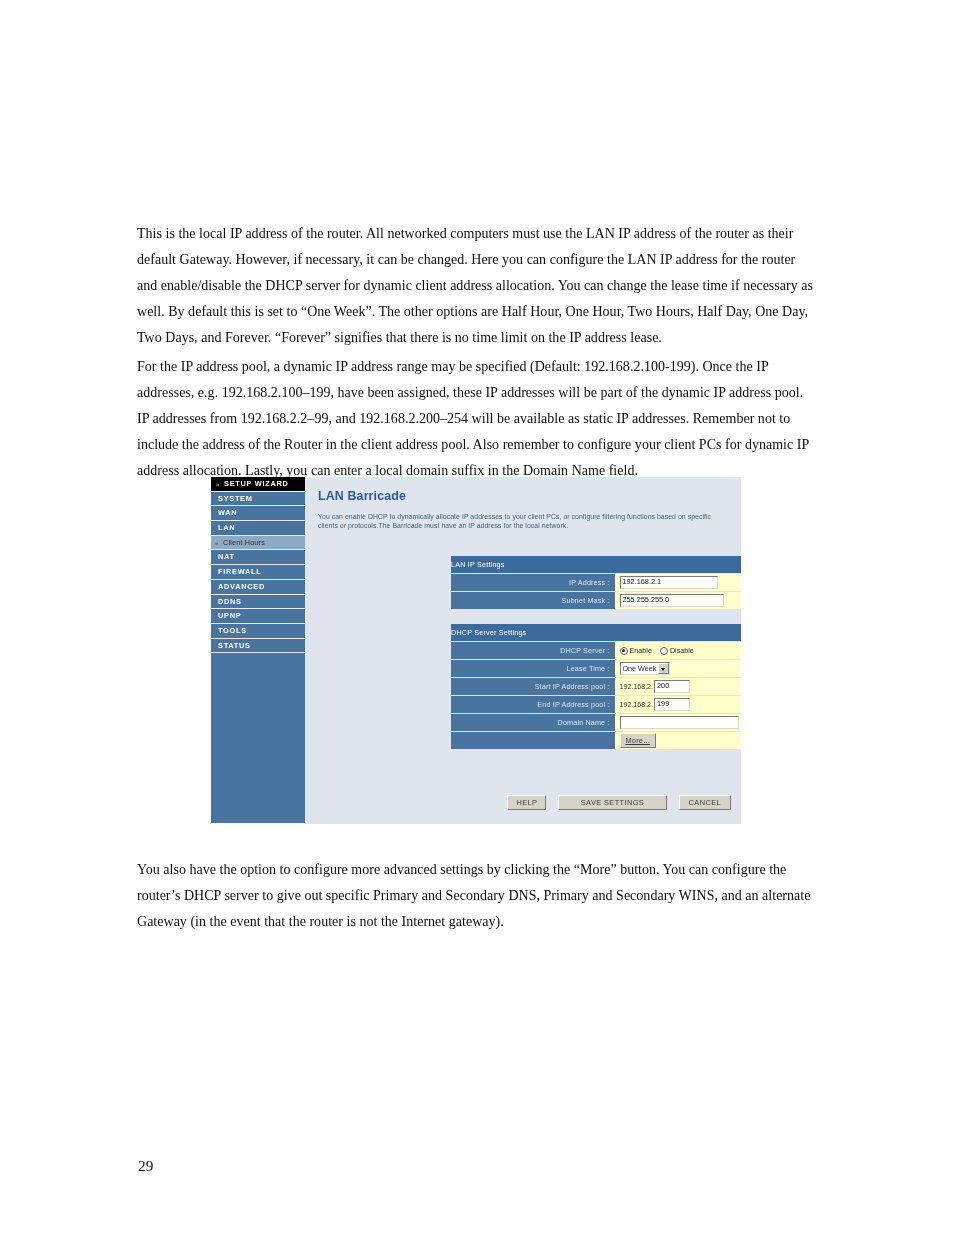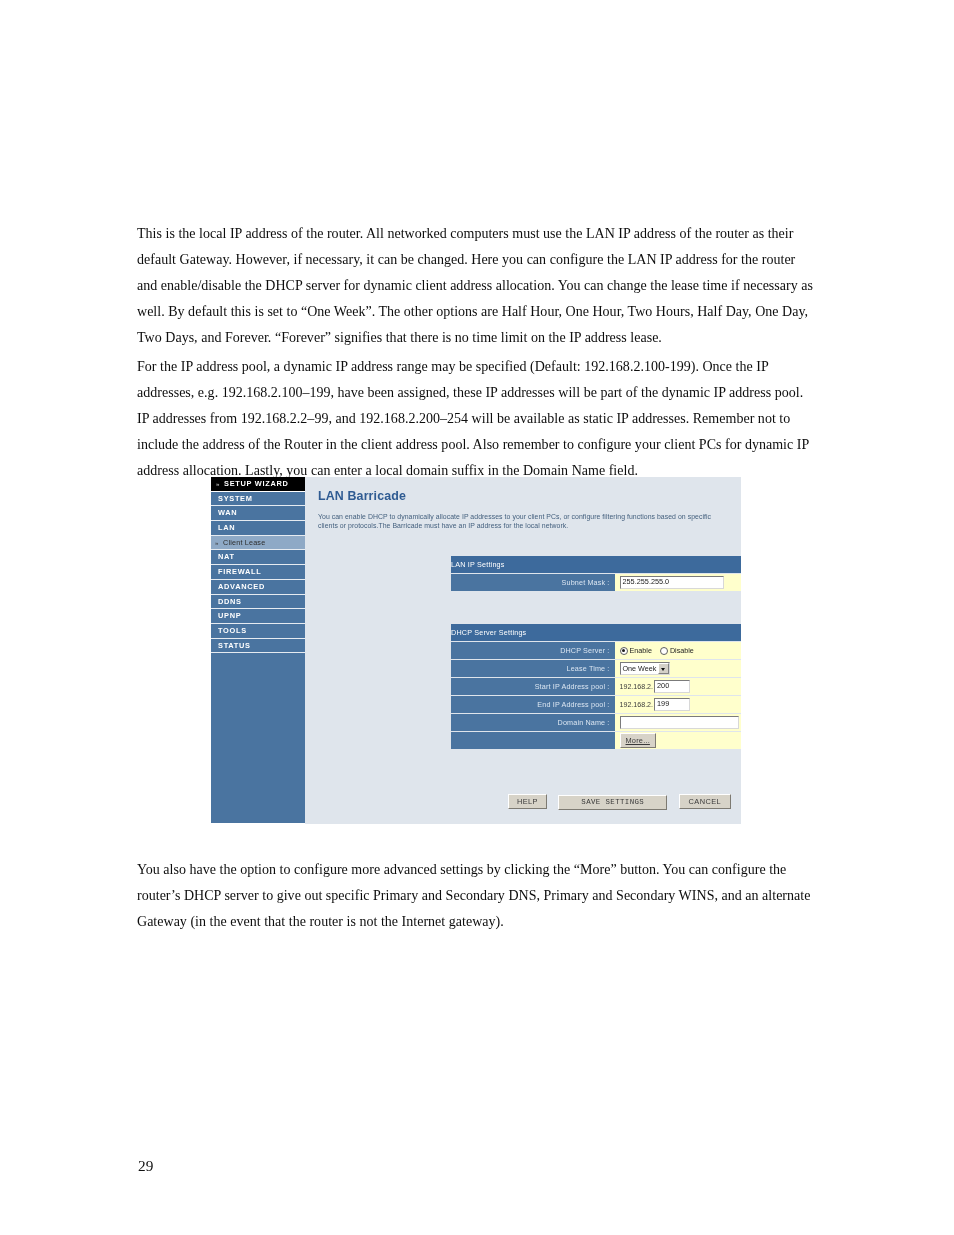--- a/index.html
+++ b/index.html
@@ -301,21 +301,21 @@
   }
   #more-button { padding: 2px 5px; letter-spacing: 0.2px; text-decoration: underline; }
 
   .footer-buttons {
     position: absolute;
     right: 10px;
     bottom: 14px;
     white-space: nowrap;
   }
   .footer-buttons .btn { margin-left: 7px; }
-  #save-settings-button { padding: 2px 22px; font-family: Liberation Mono, monospace; }
+  #save-settings-button { padding: 2px 22px; }
   #help-button   { padding: 2px 8px; }
   #cancel-button { padding: 2px 9px; }
 </style>
 </head>
 <body>
 
 <div class="page">
 
   <p class="doc-para" id="para-1">This is the local IP address of the router. All networked computers must use the LAN IP address of the router as their default Gateway. However, if necessary, it can be changed. Here you can configure the LAN IP address for the router and enable/disable the DHCP server for dynamic client address allocation. You can change the lease time if necessary as well. By default this is set to “One Week”. The other options are Half Hour, One Hour, Two Hours, Half Day, One Day, Two Days, and Forever. “Forever” signifies that there is no time limit on the IP address lease.</p>
 
@@ -337,21 +337,21 @@
       <div class="nav-item">
         <span>WAN</span>
       </div>
 
       <div class="nav-item">
         <span>LAN</span>
       </div>
 
       <div class="nav-item sub">
         <span class="arrow">»</span>
-        <span>Client Lease</span>
+        <span>Client Hours</span>
       </div>
 
       <div class="nav-item">
         <span>NAT</span>
       </div>
 
       <div class="nav-item">
         <span>FIREWALL</span>
       </div>
 
@@ -380,20 +380,26 @@
 
     <div class="shot-main">
 
       <div class="shot-title">LAN Barricade</div>
       <div class="shot-desc">You can enable DHCP to dynamically allocate IP addresses to your client PCs, or configure filtering functions based on specific clients or protocols.The Barricade must have an IP address for the local network.</div>
 
       <table class="form-table" id="lan-ip-table">
         <tbody>
             <tr>
           <td class="sect-head" colspan="2">LAN IP Settings</td>
+        </tr>
+        <tr>
+          <td class="lbl">IP Address :</td>
+          <td class="val">
+            <span class="tf" id="ip-address-input">192.168.2.1</span>
+          </td>
         </tr>
         <tr>
           <td class="lbl">Subnet Mask :</td>
           <td class="val">
             <span class="tf" id="subnet-mask-input">255.255.255.0</span>
           </td>
         </tr>
       </tbody>
         </table>
 

